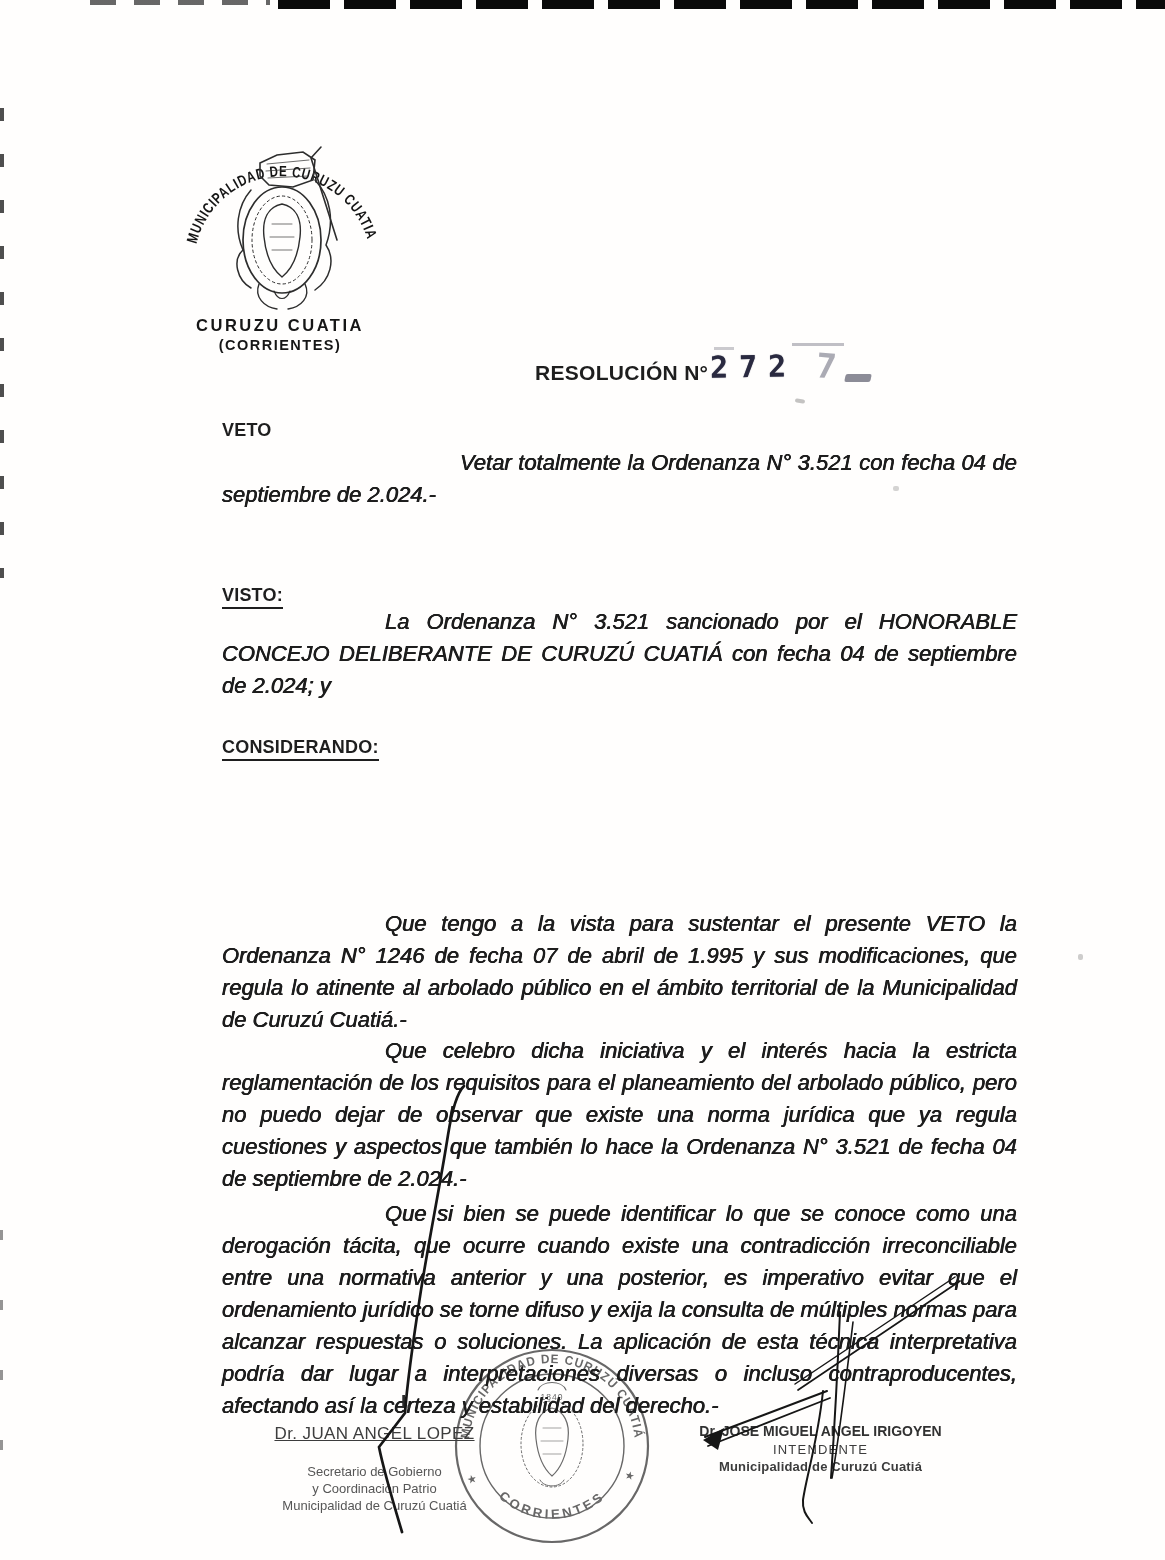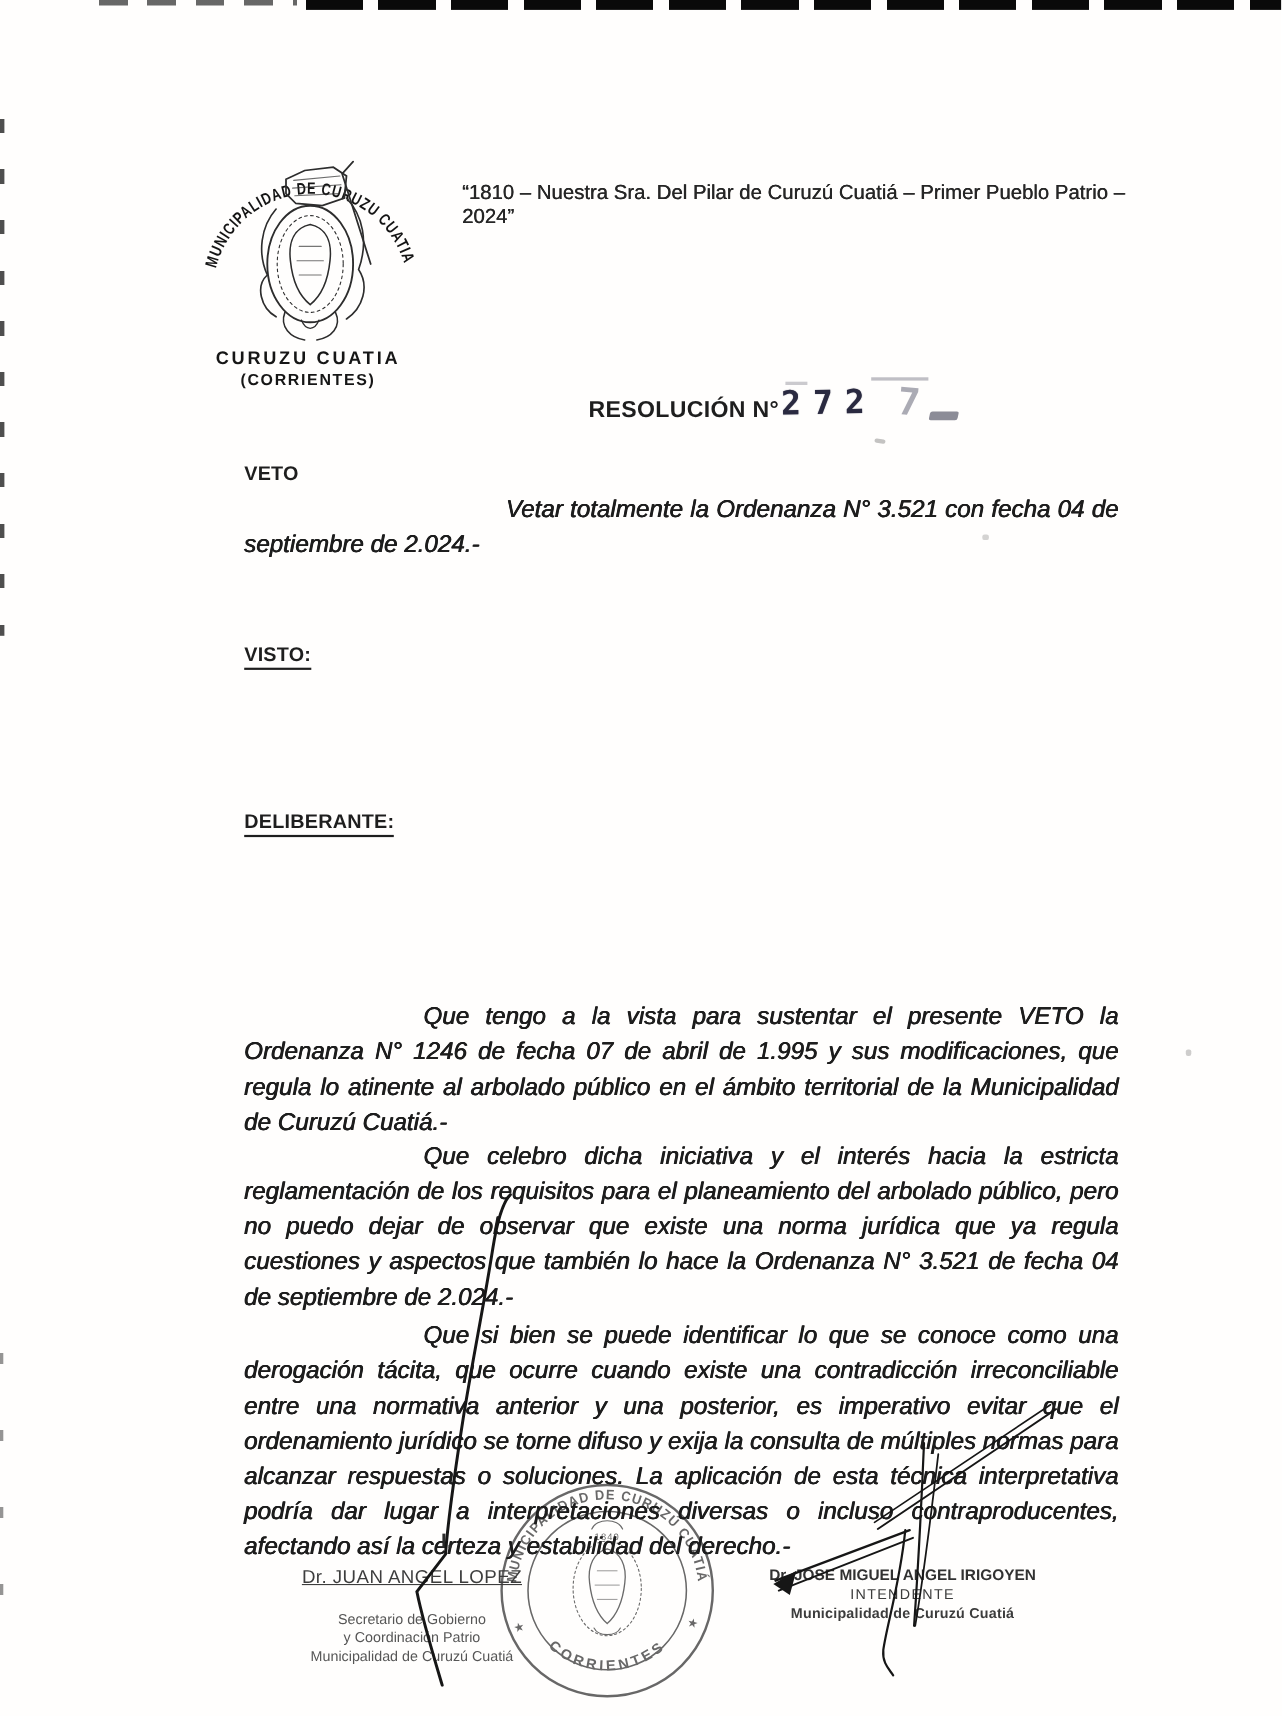--- a/index.html
+++ b/index.html
@@ -93,35 +93,35 @@
       <ellipse cx="119" cy="122" rx="30" ry="44" stroke-width="1" stroke-dasharray="2.5 3"></ellipse>
       <path d="M119 86 C133 89 139 101 137 119 C135 139 129 151 119 159 C109 151 103 139 101 119 C99 101 105 89 119 86 Z" stroke-width="1.4"></path>
       <path d="M109 106 L129 106 M107 119 L131 119 M109 132 L129 132" stroke-width="1" opacity=".65"></path>
       <path d="M96 166 C91 179 101 189 114 191 M142 166 C148 179 138 189 125 191" stroke-width="1.4"></path>
       <path d="M111 173 C115 183 123 183 127 173" stroke-width="1.2"></path>
     </g>
     <text x="117" y="213" text-anchor="middle" font-size="16.5" font-weight="bold" letter-spacing="2.5" fill="#161616">CURUZU CUATIA</text>
     <text x="117" y="232" text-anchor="middle" font-size="14.5" font-weight="bold" letter-spacing="1.5" fill="#161616">(CORRIENTES)</text>
   </svg>
 
-  <div class="motto">“1810 – Nuestra Sra. Del Pilar de Curuzú Cuatiá – Primer Pueblo Patrio – 2024”</div>
 
   <div class="res-label">RESOLUCIÓN N°</div>
   <div class="res-number">272</div>
   <div class="res-ghost">7</div>
   <div class="res-dash"></div>
   <div class="res-overdash1"></div>
   <div class="res-overdash2"></div>
 
   <div class="hd" style="top:420px;">VETO</div>
   <p class="para p-veto">Vetar totalmente la Ordenanza N° 3.521 con fecha 04 de septiembre de 2.024.-</p>
 
   <div class="hd ul" style="top:545px;margin-top:40px;">VISTO:</div>
+  <p class="para p-visto">La Ordenanza N° 3.521 sancionado por el HONORABLE CONCEJO DELIBERANTE DE CURUZÚ CUATIÁ con fecha 04 de septiembre de 2.024; y</p>
 
-  <div class="hd ul" style="top:737px;">DELIBERANTE:</div>
+  <div class="hd ul" style="top:737px;">CONSIDERANDO:</div>
   <p class="para p2">Que tengo a la vista para sustentar el presente VETO la Ordenanza N° 1246 de fecha 07 de abril de 1.995 y sus modificaciones, que regula lo atinente al arbolado público en el ámbito territorial de la Municipalidad de Curuzú Cuatiá.-</p>
   <p class="para p3">Que celebro dicha iniciativa y el interés hacia la estricta reglamentación de los requisitos para el planeamiento del arbolado público, pero no puedo dejar de observar que existe una norma jurídica que ya regula cuestiones y aspectos que también lo hace la Ordenanza N° 3.521 de fecha 04 de septiembre de 2.024.-</p>
   <p class="para p4">Que si bien se puede identificar lo que se conoce como una derogación tácita, que ocurre cuando existe una contradicción irreconciliable entre una normativa anterior y una posterior, es imperativo evitar que el ordenamiento jurídico se torne difuso y exija la consulta de múltiples normas para alcanzar respuestas o soluciones. La aplicación de esta técnica interpretativa podría dar lugar a interpretaciones diversas o incluso contraproducentes, afectando así la certeza y estabilidad del derecho.-</p>
 
   <svg class="stamp" width="230" height="230" viewBox="0 0 230 230">
     <defs>
       <path id="stArcTop" d="M 31,114 A 83,83 0 0 1 197,114" fill="none"></path>
       <path id="stArcBot" d="M 42,140 A 79,79 0 0 0 186,140" fill="none"></path>
     </defs>
     <circle cx="114" cy="114" r="96" fill="none" stroke="#474747" stroke-width="2.2"></circle>

